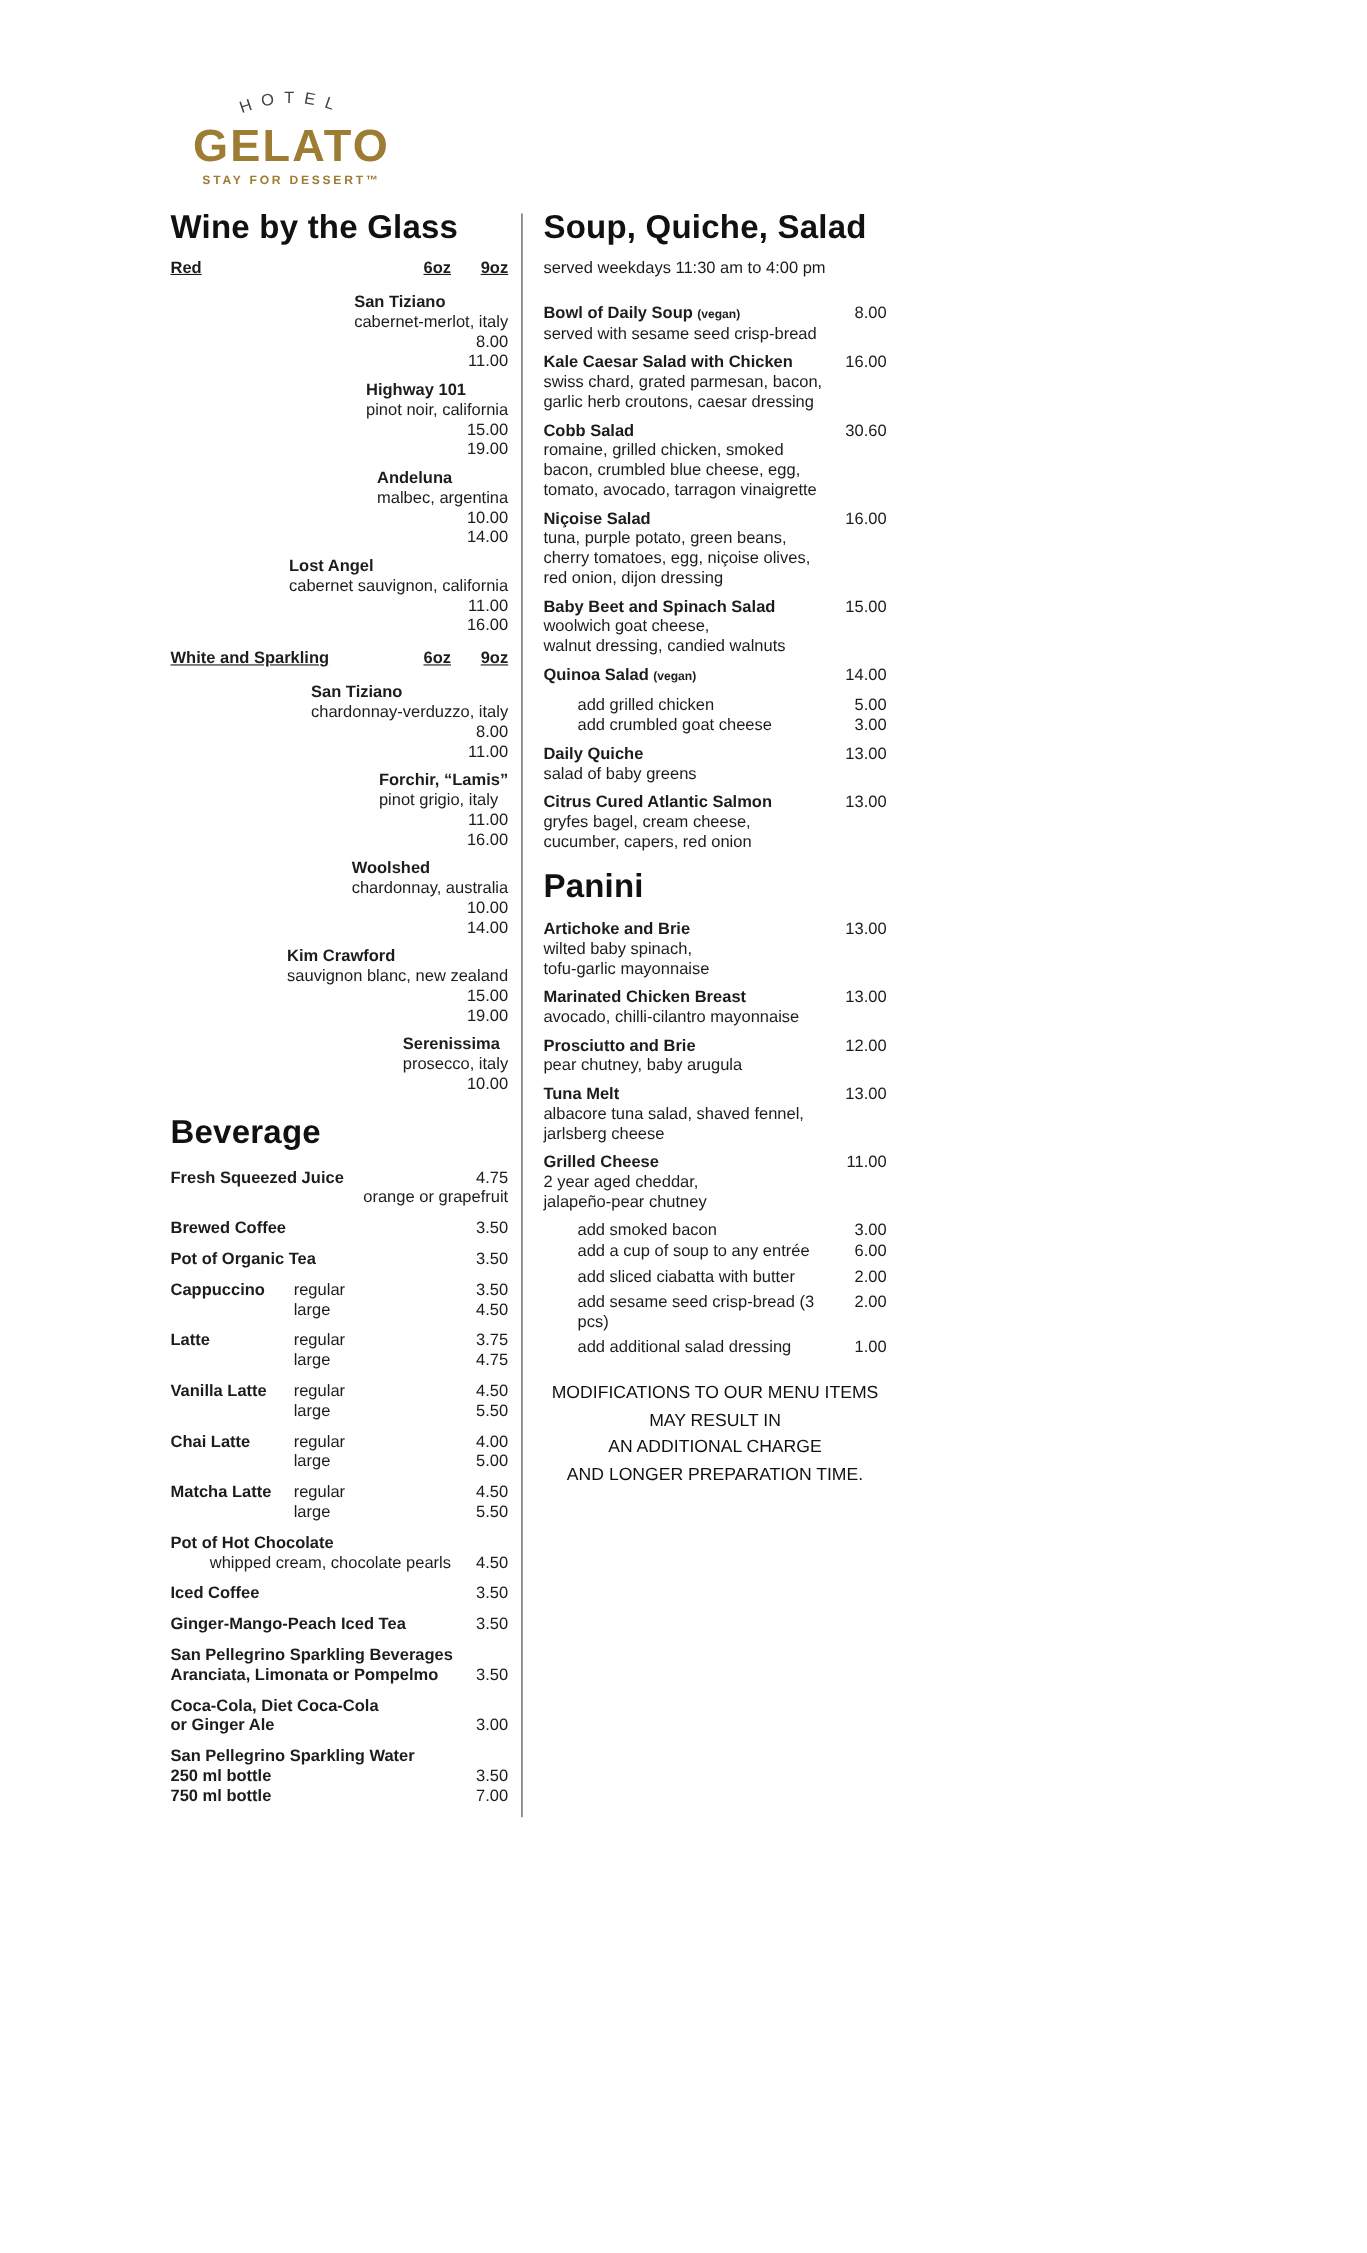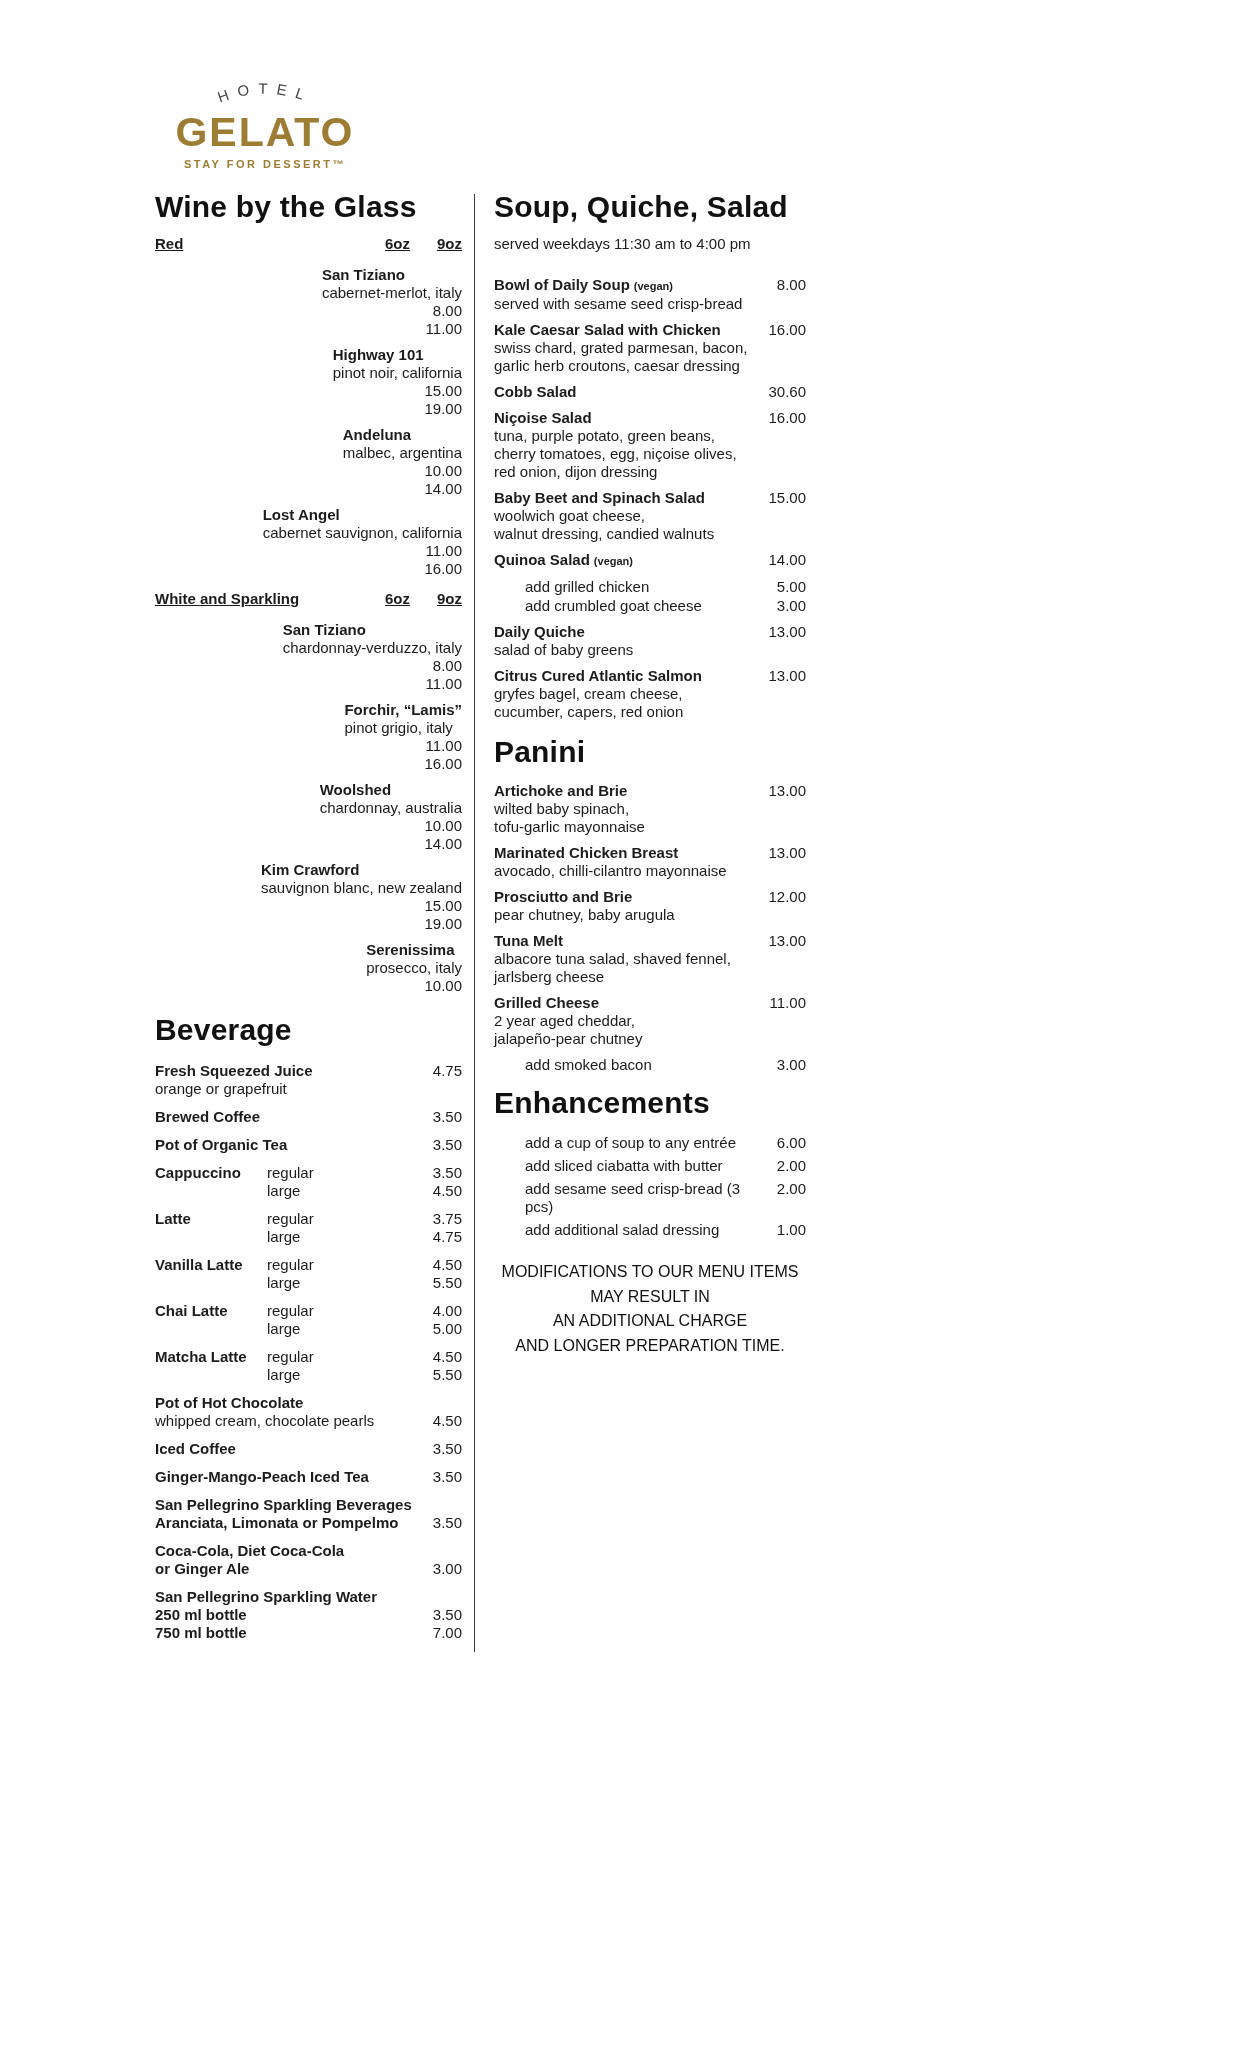--- a/index.html
+++ b/index.html
@@ -49,21 +49,21 @@
   .witem { display: flex; align-items: flex-end; font-size: 15px; line-height: 18px; margin-bottom: 8px; flex-direction: column; }
   .wmain { flex: 1; min-width: 0; }
   .wname { font-weight: 700; }
   .wdesc { font-weight: 400; }
   .wp { width: 52px; text-align: right; flex: none; }
 
   
   .bgroup { margin-bottom: 10px; }
   .bline { display: flex; align-items: baseline; font-size: 15px; line-height: 18px; }
   .bname { flex: 1; font-weight: 700; min-width: 0; }
-  .bname.plain { font-weight: 400; }
+  .bname.plain { font-weight: 400; text-align: right; }
   .bline.cols .bname { flex: 0 0 112px; }
   .bmid { flex: 1; font-weight: 400; }
   .bprice { width: 52px; text-align: right; flex: none; }
 
   
   .subtitle { font-size: 15px; margin: 0 0 24px 0; }
   .ritem { font-size: 15px; line-height: 18px; margin-bottom: 8px; }
   .rtop { display: flex; align-items: baseline; }
   .rname { font-weight: 700; }
   .rtag { font-size: 11px; font-weight: 700; margin-left: 4px; }
@@ -344,20 +344,23 @@
               <span class="rprice">16.00</span>
             </div>
           <div class="rdesc">swiss chard, grated parmesan, bacon,
 garlic herb croutons, caesar dressing</div>
         </div>
         <div class="ritem">
           <div class="rtop">
               <span class="rname">Cobb Salad</span>
               <span class="rprice">30.60</span>
             </div>
+          <div class="rdesc">romaine, grilled chicken, smoked
+bacon, crumbled blue cheese, egg,
+tomato, avocado, tarragon vinaigrette</div>
         </div>
         <div class="ritem">
           <div class="rtop">
               <span class="rname">Niçoise Salad</span>
               <span class="rprice">16.00</span>
             </div>
           <div class="rdesc">tuna, purple potato, green beans,
 cherry tomatoes, egg, niçoise olives,
 red onion, dijon dressing</div>
         </div>
@@ -440,21 +443,20 @@
               <span class="rprice">11.00</span>
             </div>
           <div class="rdesc">2 year aged cheddar,
 jalapeño-pear chutney</div>
         </div>
         <div class="raddon">
           <span class="aname">add smoked bacon</span>
             <span class="rprice">3.00</span>
         </div>
 
-        <h1 class="sec enh">Enhancements</h1>
 
         <div class="raddon enh">
           <span class="aname">add a cup of soup to any entrée</span>
             <span class="rprice">6.00</span>
         </div>
         <div class="raddon enh">
           <span class="aname">add sliced ciabatta with butter</span>
             <span class="rprice">2.00</span>
         </div>
         <div class="raddon enh">

